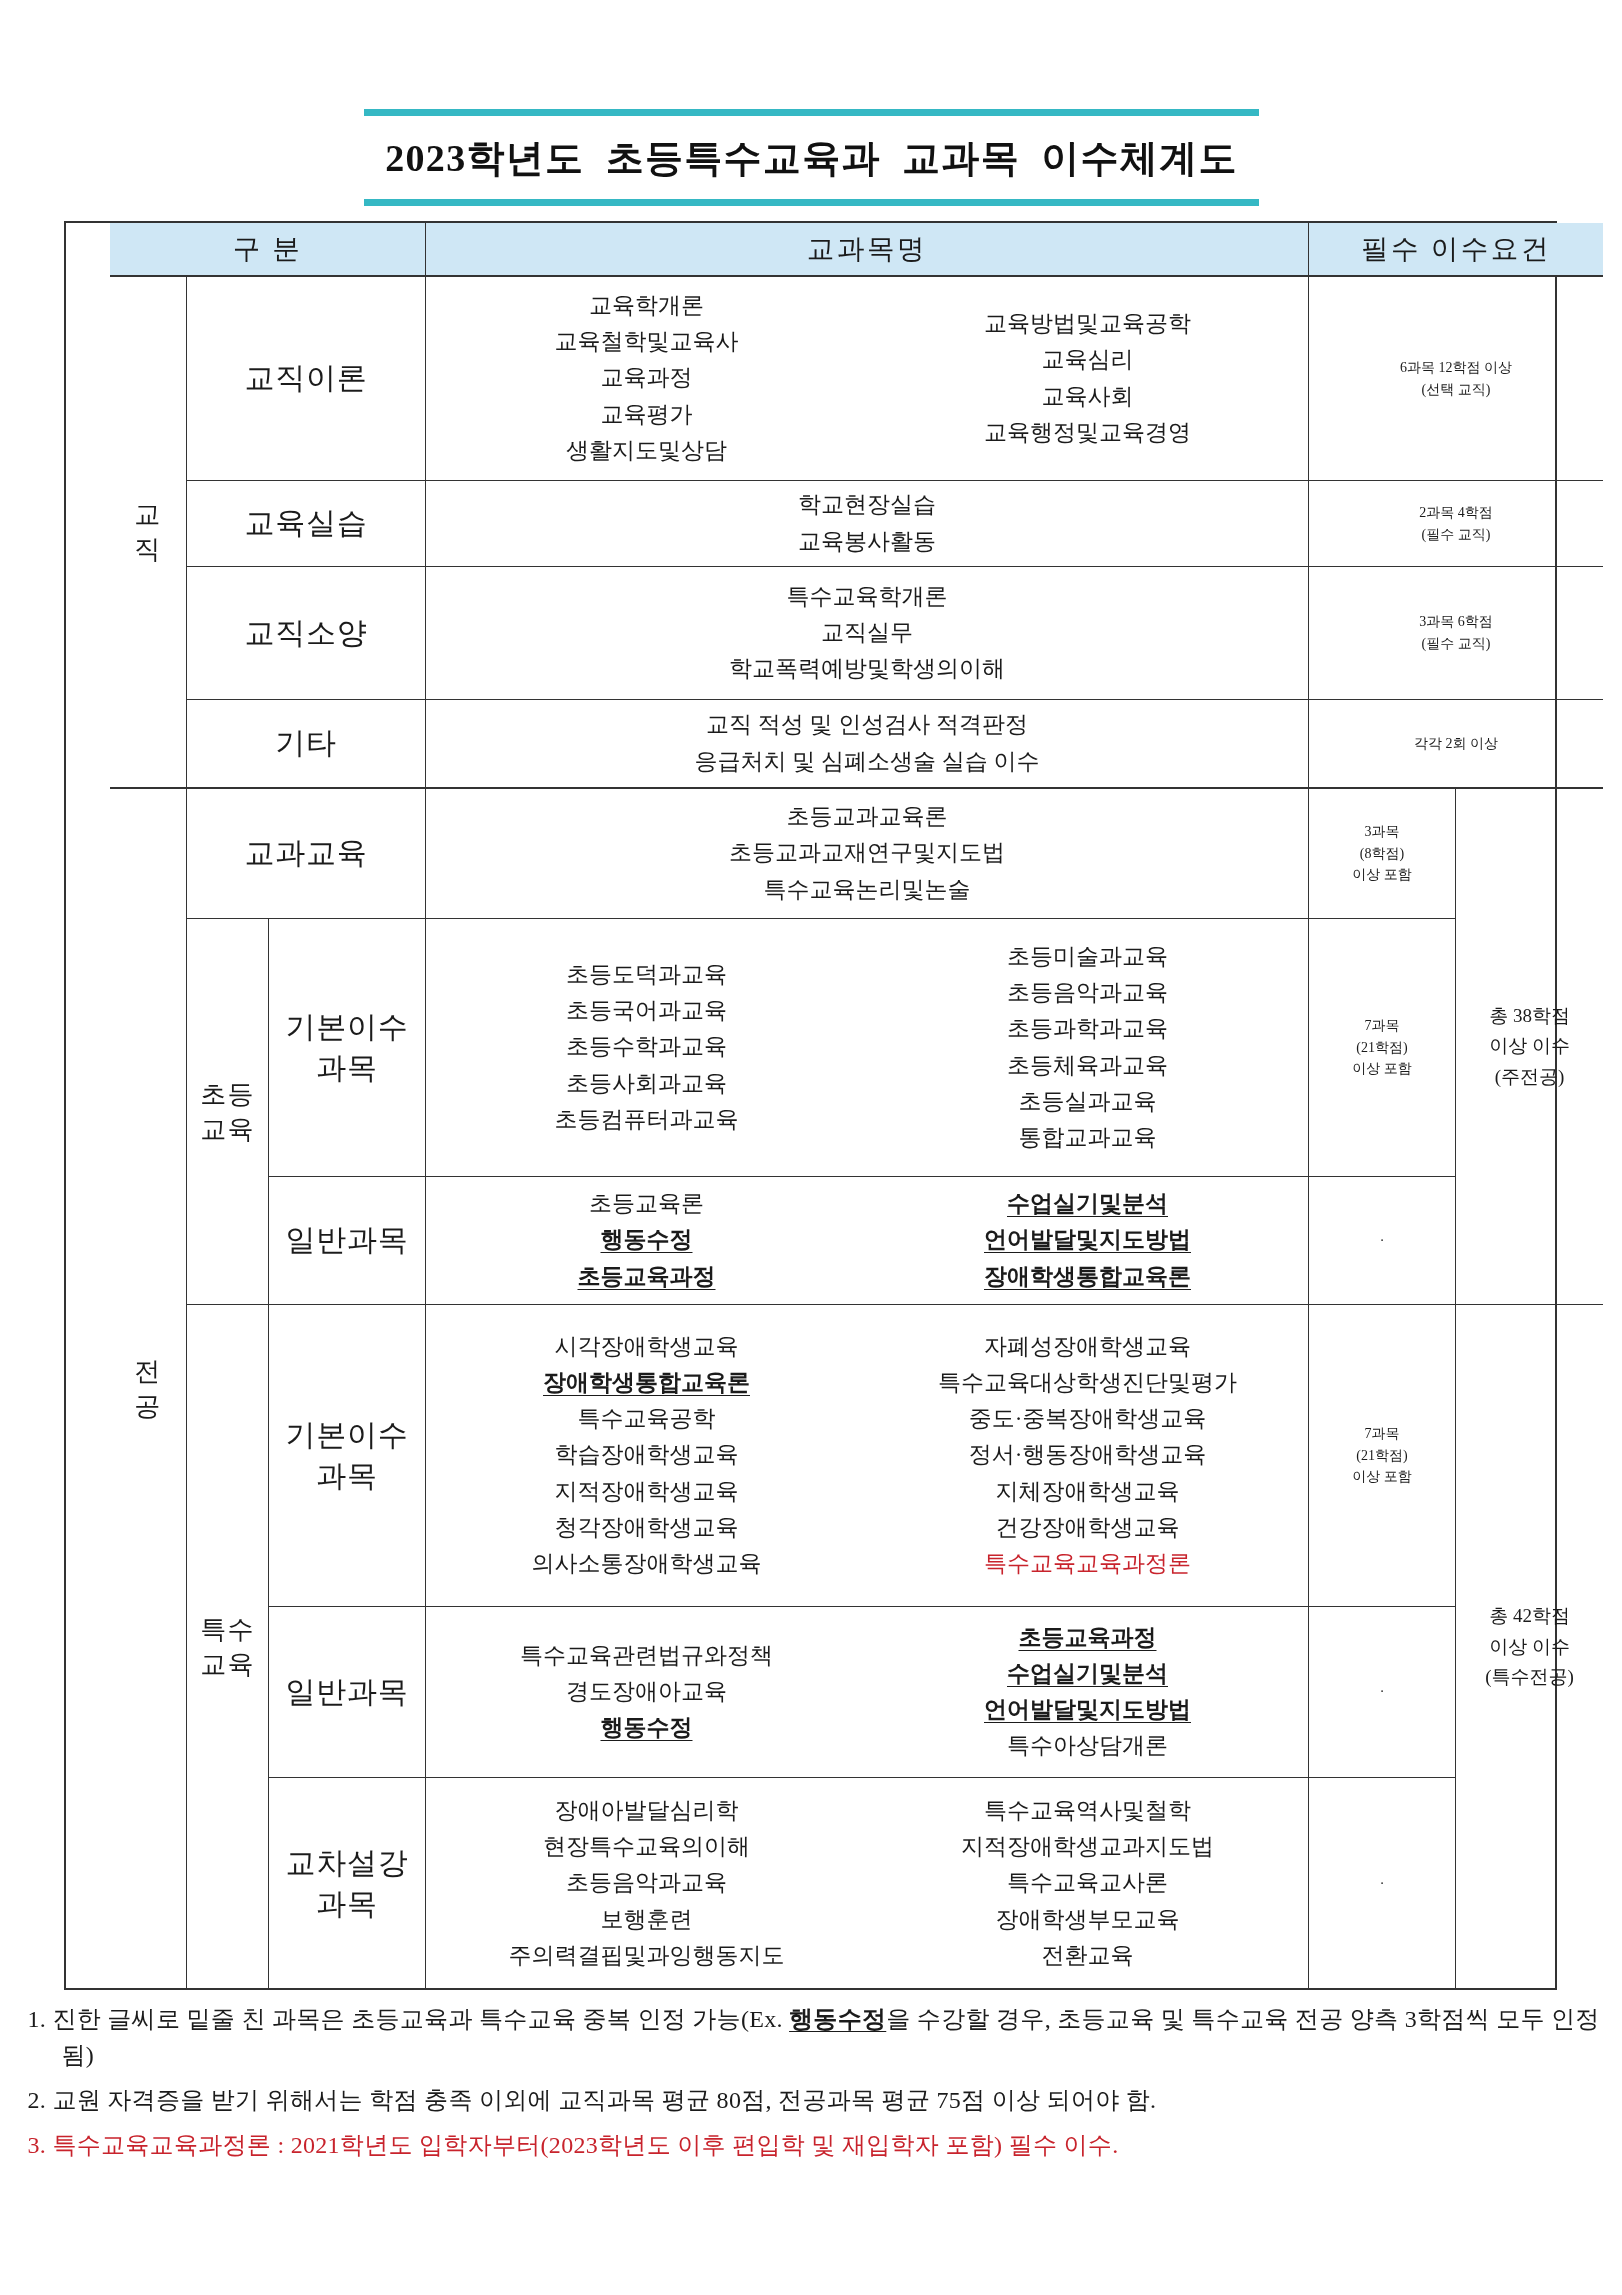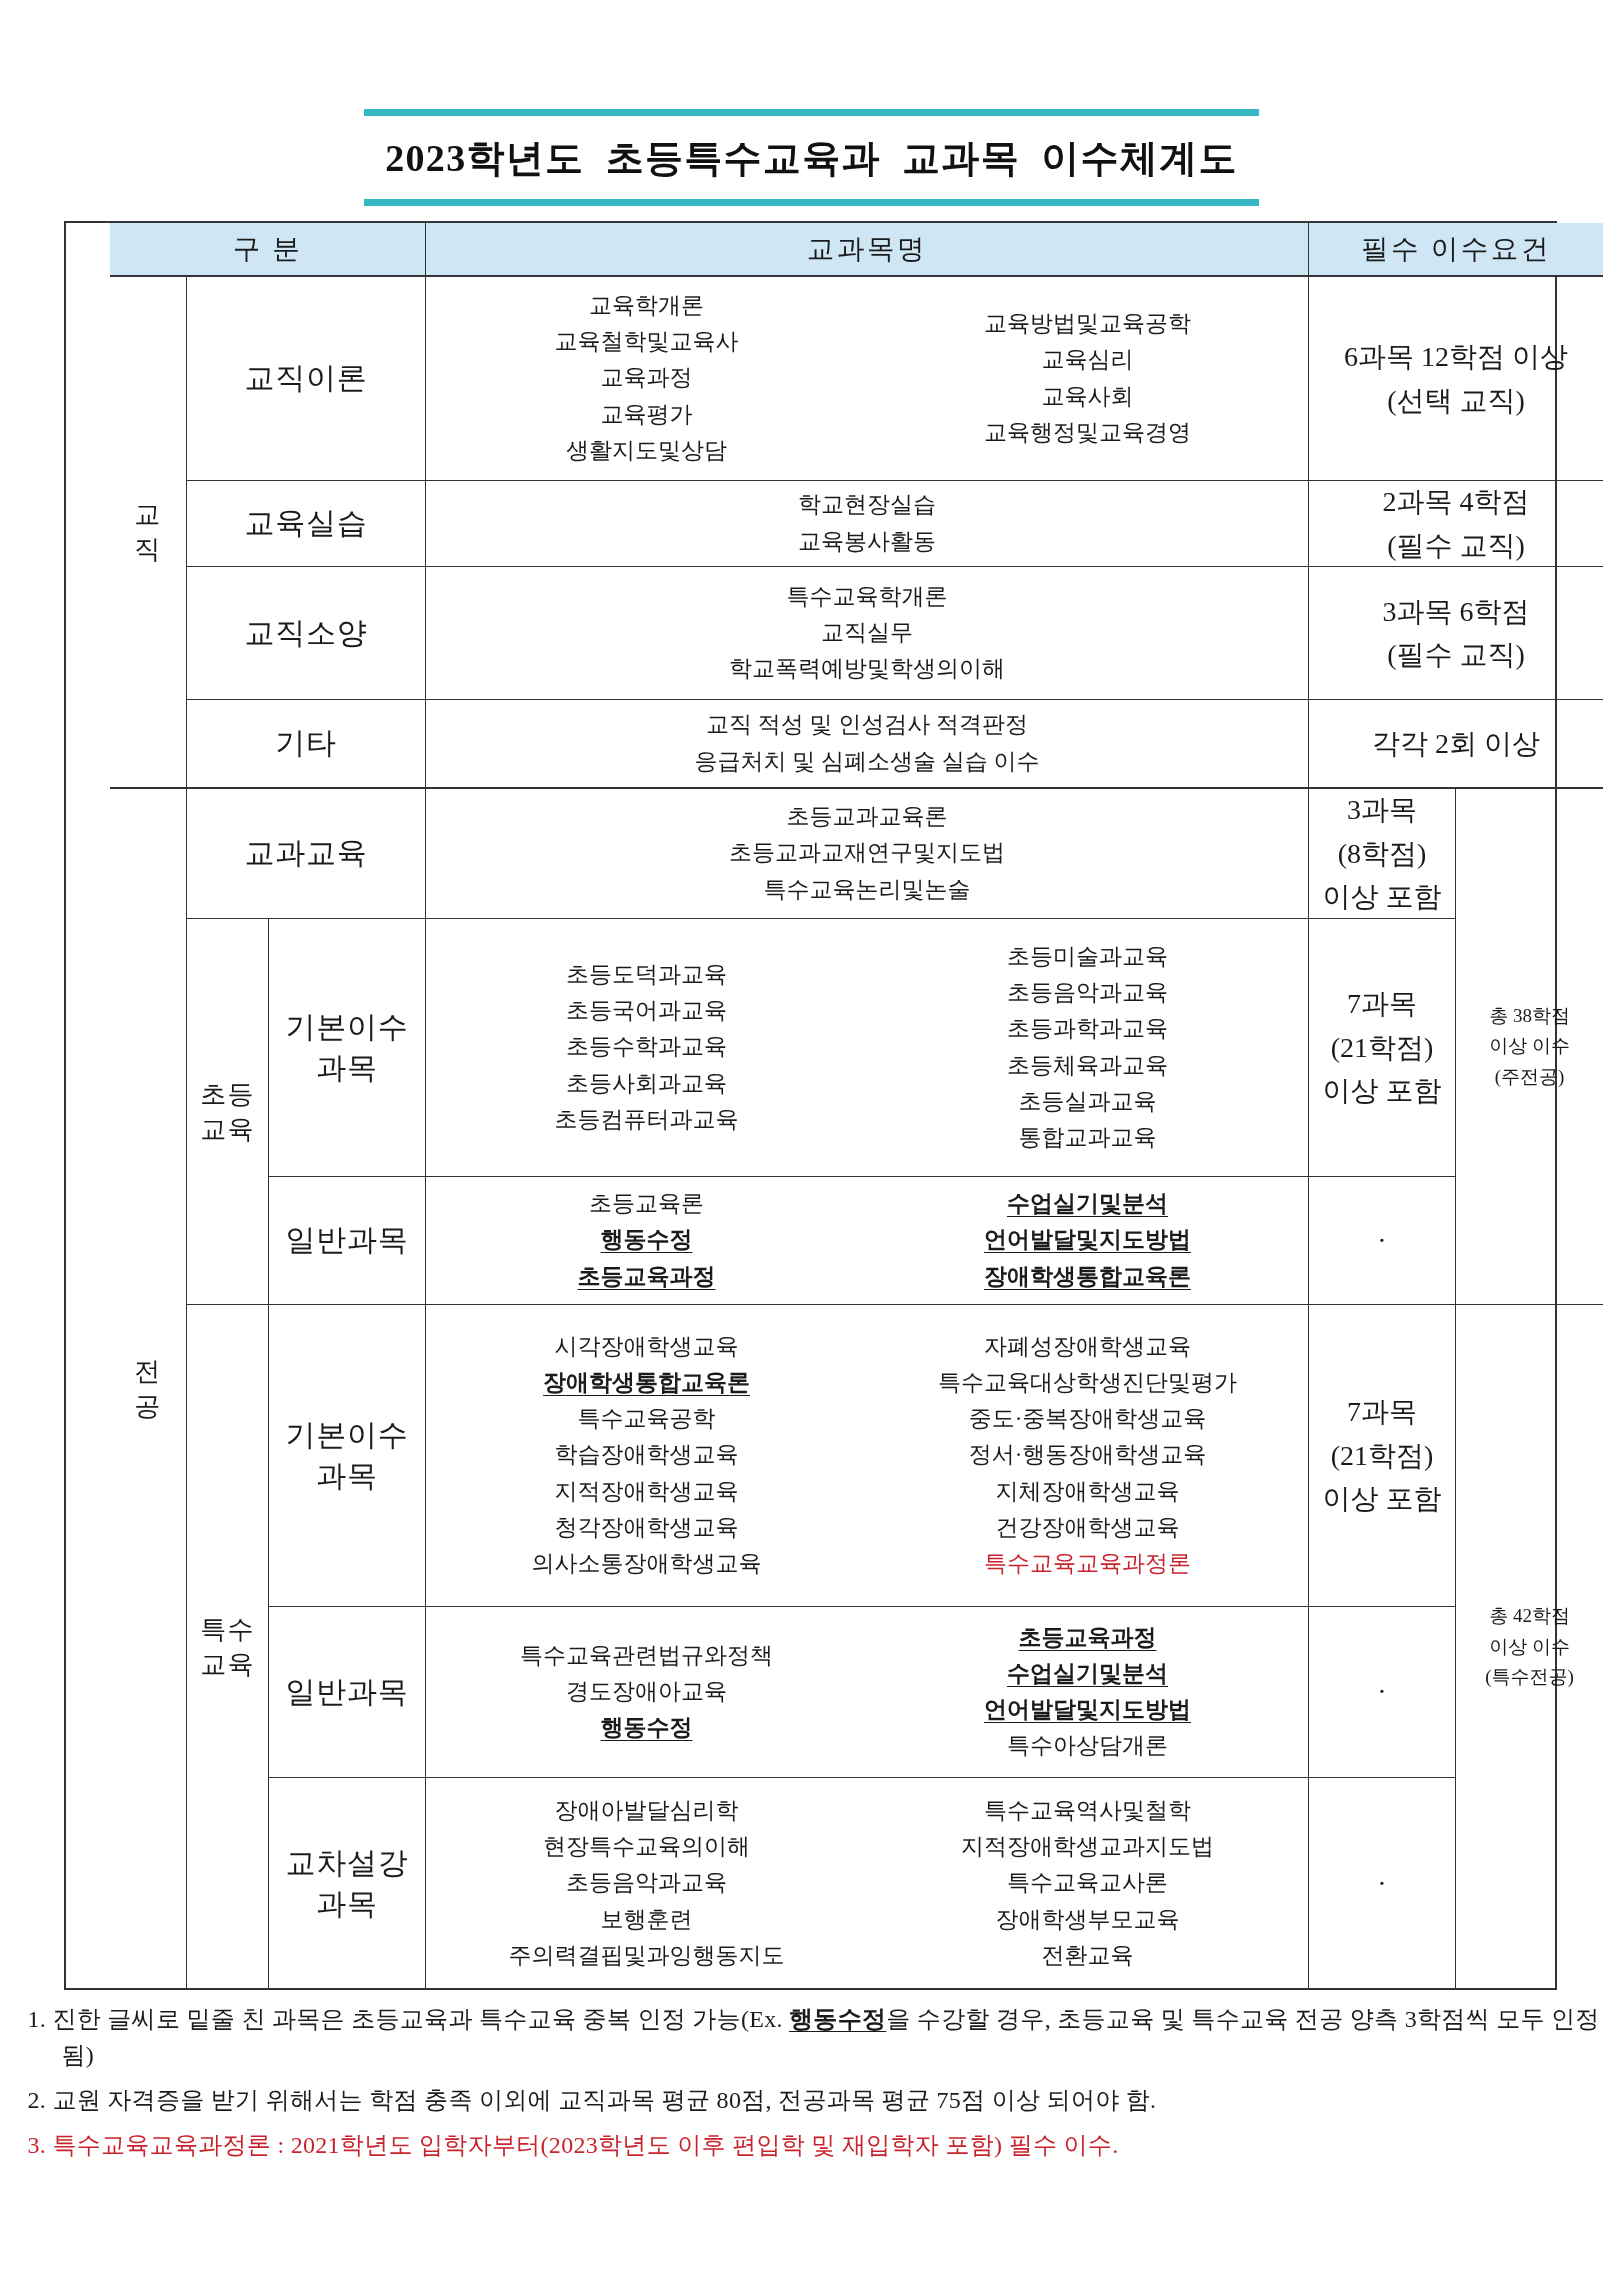--- a/index.html
+++ b/index.html
@@ -37,21 +37,21 @@
     box-sizing:border-box;border-right:1.3px solid var(--line);border-bottom:1.3px solid var(--line);
     display:flex;align-items:center;justify-content:center;
     text-align:center;overflow:hidden;
   }
   .last-col{border-right:none;}
   .last-row{border-bottom:none;}
   .thick-b{border-bottom-width:2px;}
   .hdr{background:var(--header-bg);font-size:27.5px;letter-spacing:2.6px;}
   .group{font-size:26px;letter-spacing:1.3px;}
   .cat{font-size:30px;letter-spacing:0.7px;}
-  .req{font-size:28px;line-height:1.55;}
+  .req{font-size:14px;line-height:1.55;}
   .req-right{font-size:19px;line-height:1.6;}
   .pre{white-space:pre-line;}
   .courses{flex-direction:row;align-items:stretch;padding:3.9px 0;}
   .course-col{
     flex:1 1 0;display:flex;flex-direction:column;justify-content:center;
     align-items:center;font-size:23px;line-height:1.57;
   }
   .course-col.single{flex-basis:100%;}
   .course{display:block;}
   .u{font-weight:bold;text-decoration:underline;text-underline-offset:5.2px;text-decoration-thickness:1.3px;}

